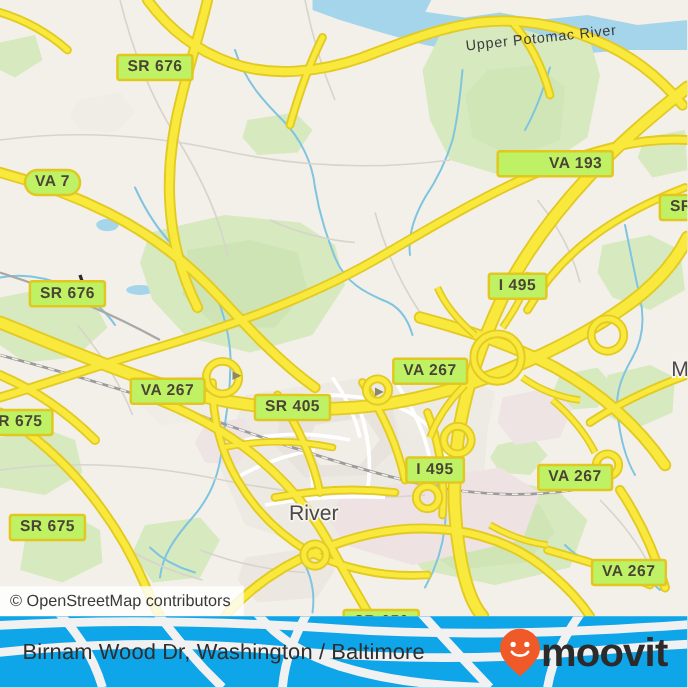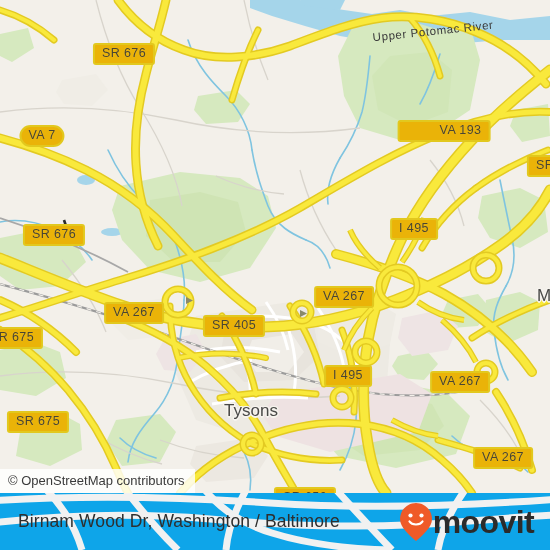--- a/index.html
+++ b/index.html
@@ -10,26 +10,26 @@
   }
   #app{position:relative;width:550px;height:550px;overflow:hidden;background:#f2efe9;}
 
   
   #map{position:absolute;left:0;top:0;width:550px;height:493px;overflow:hidden;background:#f3f0ea;}
   #map svg{position:absolute;left:0;top:0;}
 
   
   .shield{
     position:absolute;
-    background:#eab308;
+    background:#bef264;
     border:2px solid #e2c81e;
     border-radius:3px;
     color:#4a4530;
     font-size:12.5px;
-    font-weight:normal;
+    font-weight:bold;
     letter-spacing:.4px;
     padding:1px 7px 2px 7px;
     white-space:nowrap;
     line-height:15px;
     box-sizing:border-box;
     transform:translate(-50%,-50%);
     text-shadow:0 0 1px rgba(255,255,255,.2);
   }
 
   
@@ -355,26 +355,26 @@
         <path d="M 186 297 l 7 3.5 l -7 3.5 z" fill="#8a8a6a"></path>
 
         <path d="M 64 220 L 70 238" stroke="#2a2a2a" stroke-width="2.6" fill="none"></path>
       </g>
     </svg>
 
     <div class="river-label" style="left:433px;top:31px;transform:translate(-50%,-50%) rotate(-6deg);">
       <span style="color:#3b3b3b;font-size:11.5px;letter-spacing:.6px;">Upper Potomac River</span>
     </div>
 
-    <div class="place-label" style="left:251px;top:411px;">Tysons</div>
+    <div class="place-label" style="left:251px;top:411px;">River</div>
     <div class="place-label" style="left:544px;top:296px;">M</div>
 
     <div class="shield" style="left:124px;top:54px;">SR 676</div>
     <div class="shield" style="left:444px;top:131px;padding-left:40px;">VA 193</div>
-    <div class="shield" style="left:42px;top:136px;border-radius:11px;">VA 7</div>
+    <div class="shield" style="left:42px;top:146px;border-radius:11px;">VA 7</div>
     <div class="shield" style="left:545px;top:166px;">SR </div>
     <div class="shield" style="left:54px;top:235px;">SR 676</div>
     <div class="shield" style="left:414px;top:229px;">I 495</div>
     <div class="shield" style="left:134px;top:313px;">VA 267</div>
     <div class="shield" style="left:344px;top:297px;">VA 267</div>
     <div class="shield" style="left:234px;top:326px;">SR 405</div>
     <div class="shield" style="left:12px;top:338px;">SR 675</div>
     <div class="shield" style="left:348px;top:376px;">I 495</div>
     <div class="shield" style="left:460px;top:382px;">VA 267</div>
     <div class="shield" style="left:38px;top:422px;">SR 675</div>

